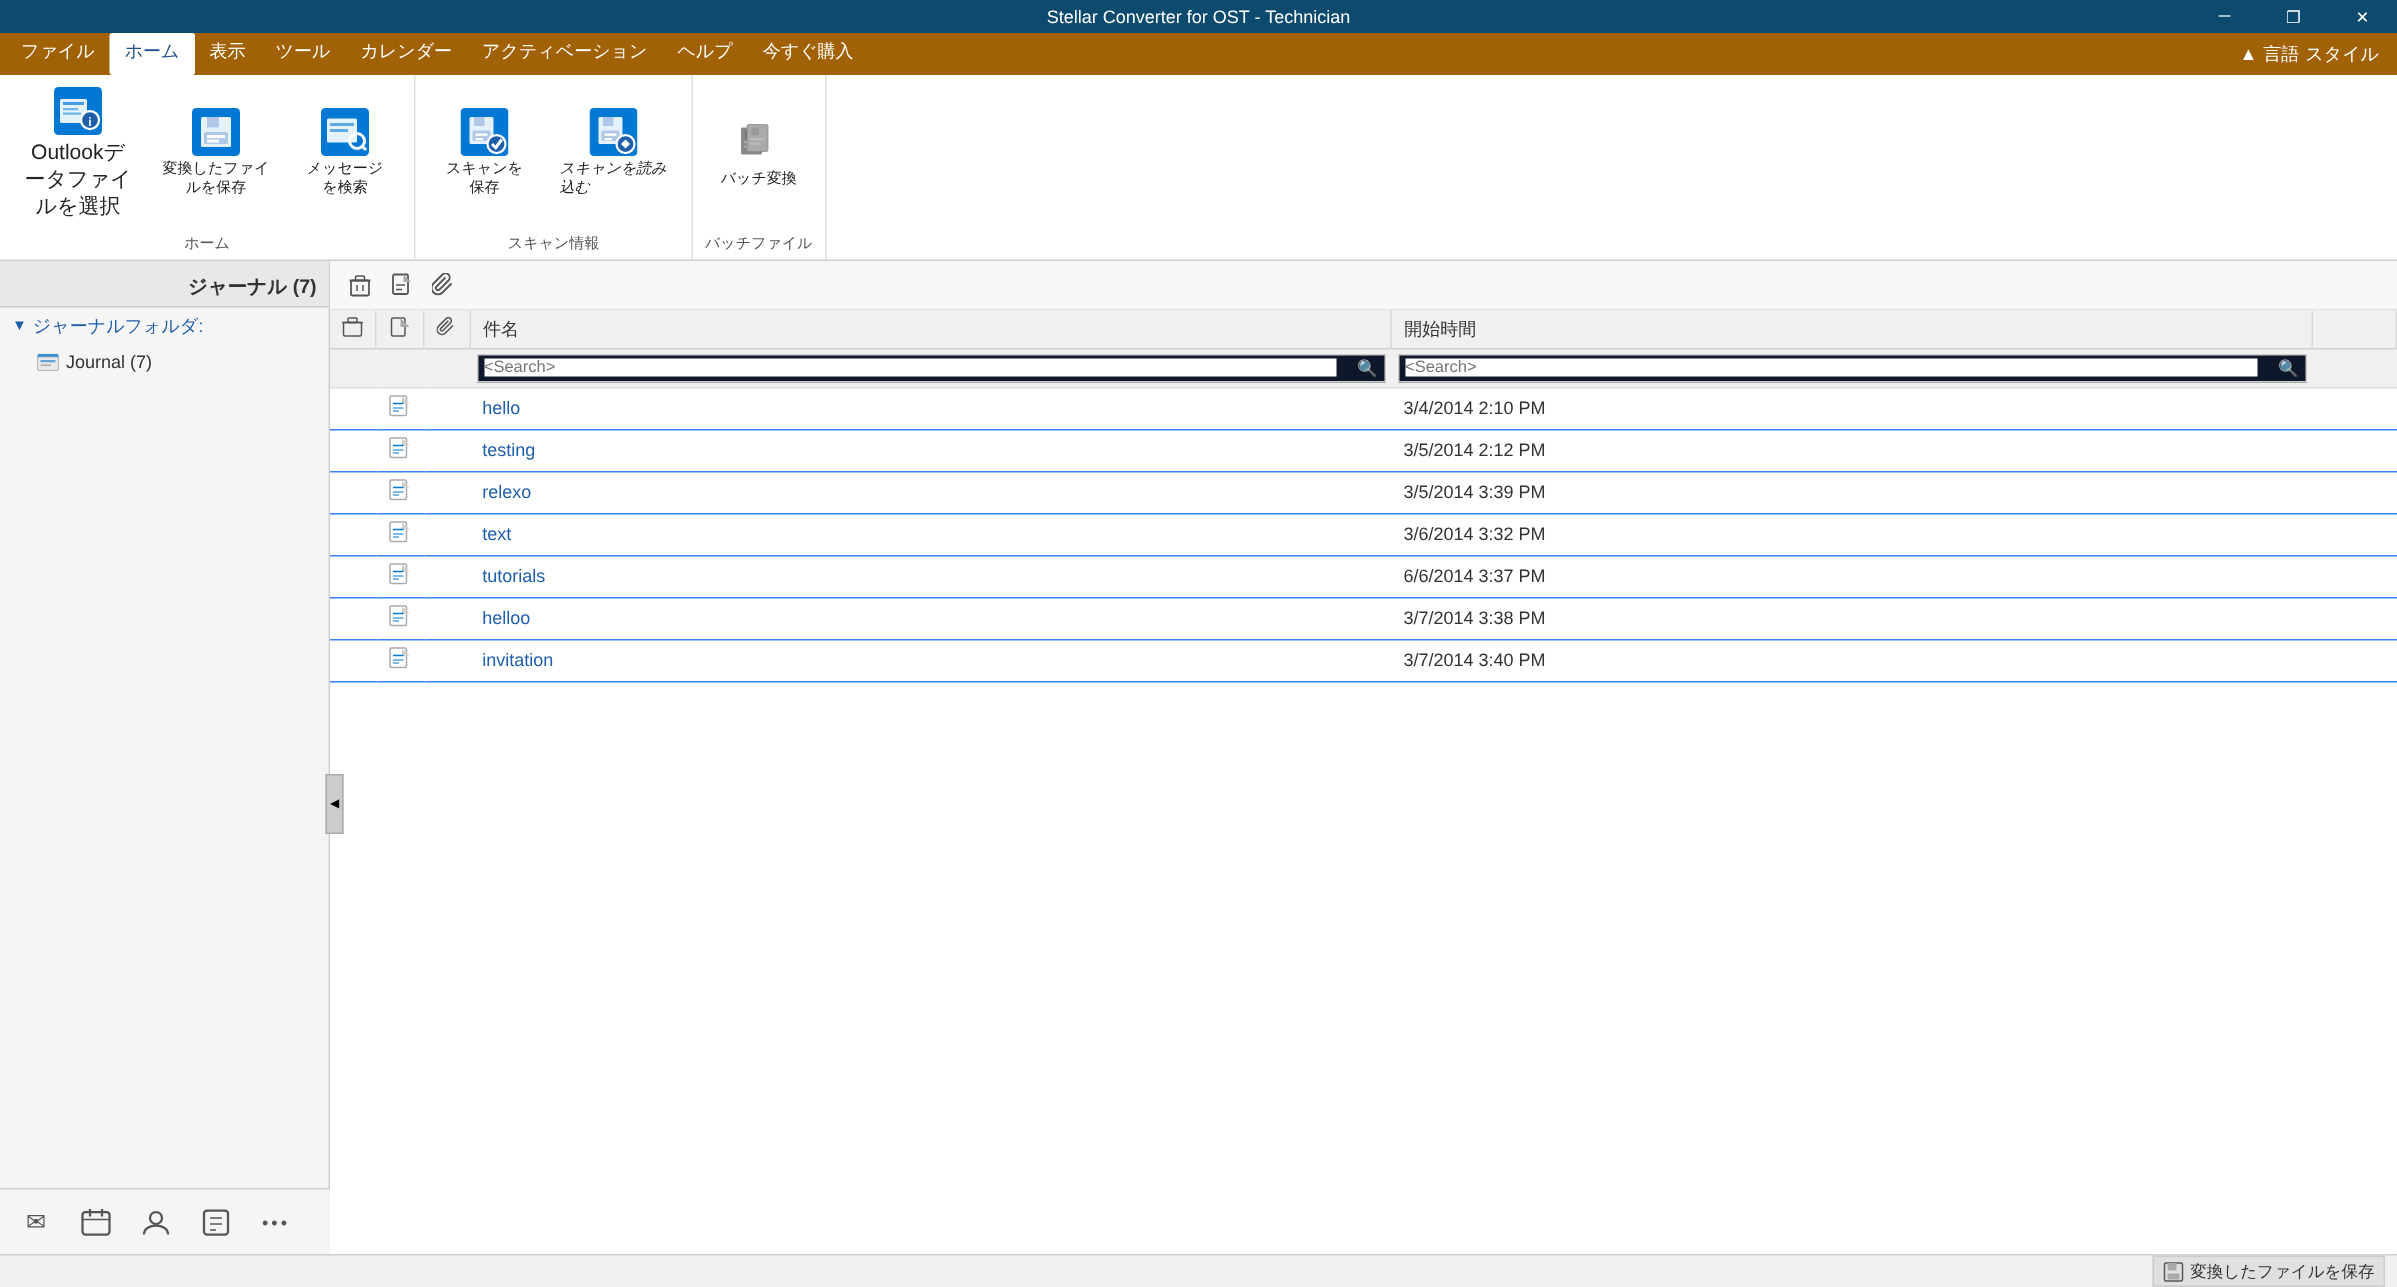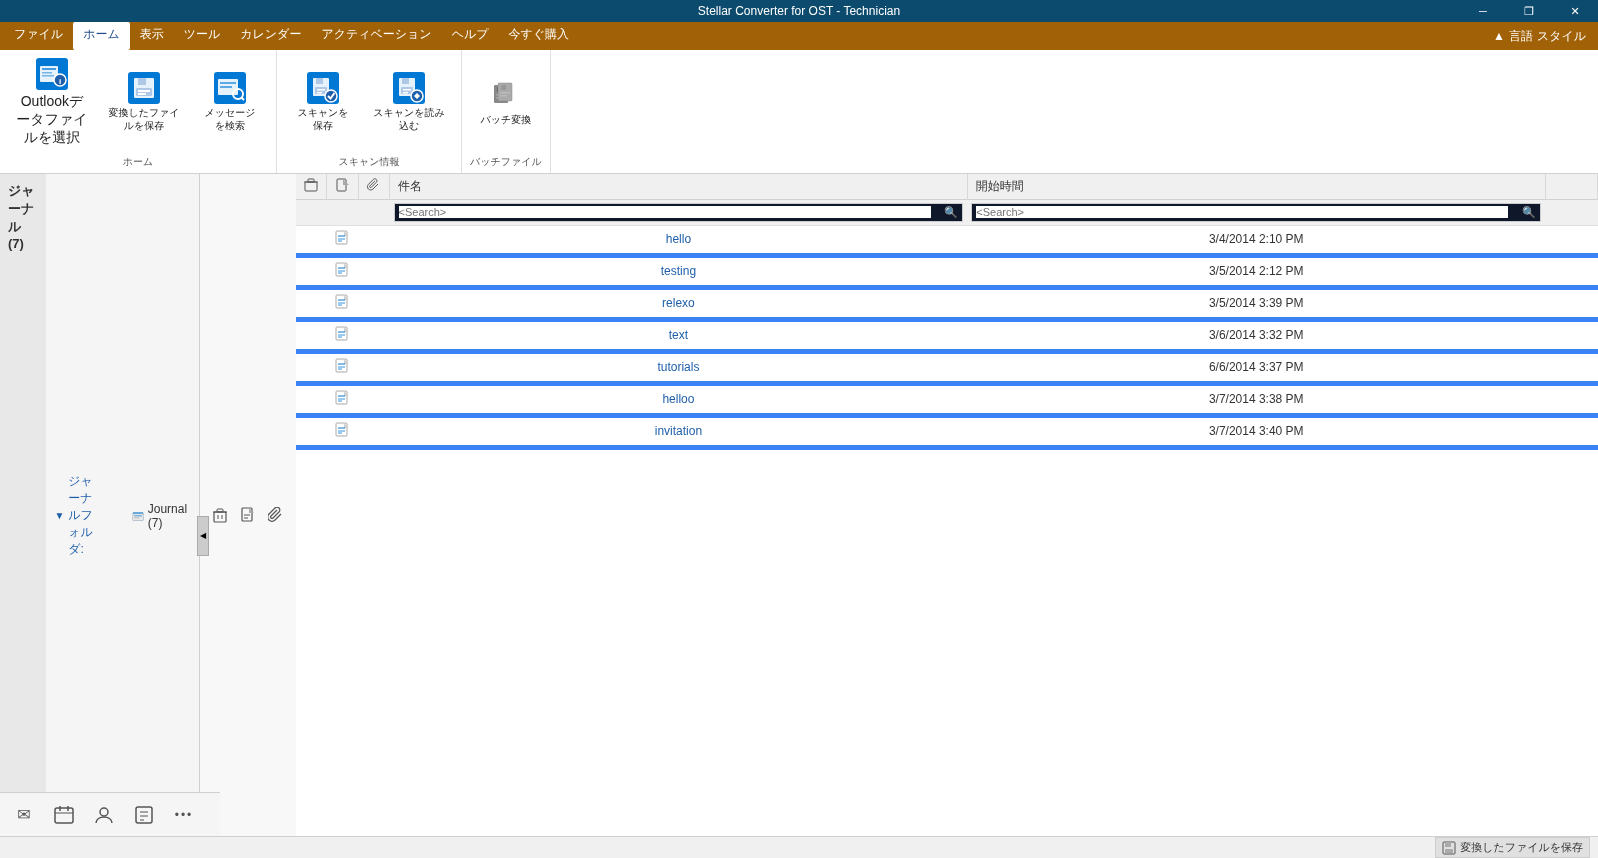--- a/index.html
+++ b/index.html
@@ -113,25 +113,27 @@
 
     
     #main-area {
       display: flex;
       flex: 1;
       overflow: hidden;
     }
 
     
     #sidebar {
-      width: 200px;
+      width: 220px;
       background: #f5f5f5;
       border-right: 1px solid #d0d0d0;
       display: flex;
+      flex-direction: column;
       position: relative;
+      text-align: right;
     }
     #sidebar-header {
       padding: 8px 8px 4px 8px;
       font-weight: bold;
       font-size: 13px;
       color: #333;
       background: #e8e8e8;
       border-bottom: 1px solid #ccc;
     }
     .sidebar-folder {
@@ -166,20 +168,21 @@
       justify-content: center;
       font-size: 8px;
       z-index: 10;
     }
 
     
     #content-area {
       flex: 1;
       background: white;
       display: flex;
+      flex-direction: column;
     }
     #content-toolbar {
       display: flex;
       align-items: center;
       padding: 4px 8px;
       border-bottom: 1px solid #e0e0e0;
       background: #f8f8f8;
       gap: 4px;
     }
     .toolbar-icon-btn {
@@ -232,23 +235,22 @@
       background: #0f172a;
     }
     .search-input input {
       border: none;
       outline: none;
       font-size: 11px;
       color: #999;
       width: calc(100% - 16px);
     }
     tbody tr {
-      border-bottom: 5px solid #3b82f6;
-      cursor: pointer;
-      text-align: center;
+      border-bottom: 1px solid #3b82f6;
+      cursor: pointer;
     }
     tbody td {
       padding: 4px 8px;
       font-size: 12px;
       color: #333;
     }
     .td-icon { width: 28px; text-align: center; }
     .item-name { color: #1f5faa; }
 
     
@@ -394,21 +396,21 @@
             <rect width="32" height="32" rx="3" fill="#0078d4"></rect>
             <rect x="6" y="6" width="16" height="18" rx="1" fill="white" opacity="0.9"></rect>
             <rect x="9" y="6" width="7" height="6" fill="#b0c8e8"></rect>
             <rect x="8" y="15" width="12" height="7" rx="1" fill="#b0c8e8"></rect>
             <rect x="10" y="17" width="8" height="1.5" fill="white"></rect>
             <rect x="10" y="20" width="5" height="1.5" fill="white"></rect>
             <circle cx="24" cy="24" r="6" fill="#1f5faa" stroke="white" stroke-width="1.5"></circle>
             <path d="M21 24 L24 21 L27 24 L24 27 Z" fill="white"></path>
           </svg>
         </div>
-        <span style="font-size:10px; max-width:72px; text-align:center;">スキャンを読み込む</span>
+        <span style="font-size:10px; max-width:72px; text-align:left;font-style:italic;">スキャンを読み込む</span>
       </div>
     </div>
     <div class="ribbon-group-label">スキャン情報</div>
   </div>
 
   <div class="ribbon-group">
     <div class="ribbon-buttons">
       <div class="ribbon-btn">
         <div class="btn-icon">
           <svg width="32" height="32" viewBox="0 0 32 32">

